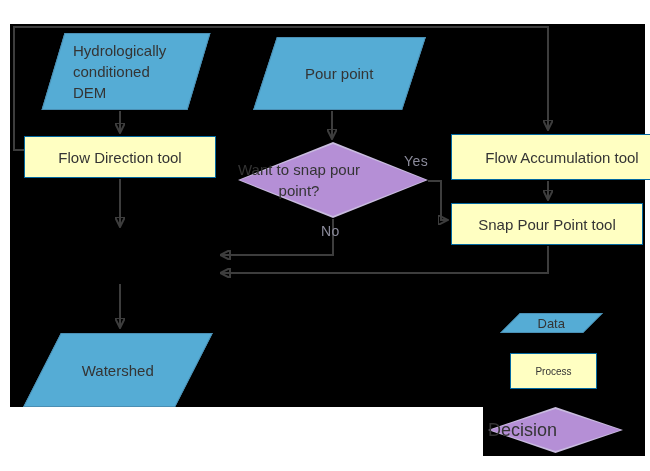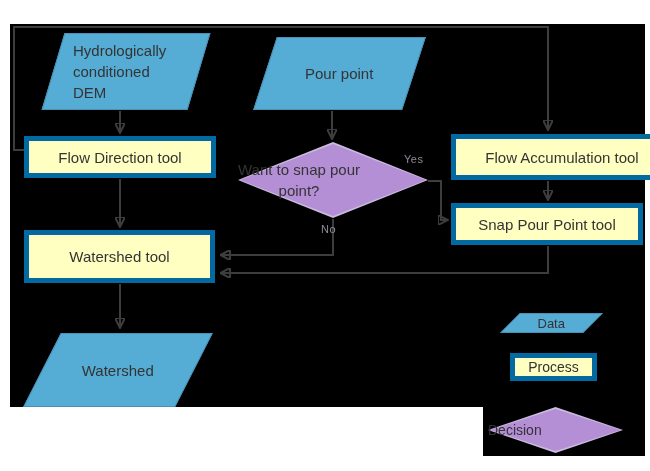--- a/index.html
+++ b/index.html
@@ -12,21 +12,21 @@
   .bg-patch{left:483px;top:405px;width:162px;height:51px;}
   svg.connectors{position:absolute;left:0;top:0;width:650px;height:471px;}
   svg.connectors path{fill:none;stroke:#3d3d3d;stroke-width:2;}
 
   .node{
     position:absolute;box-sizing:border-box;
     display:flex;align-items:center;justify-content:center;
     color:#343434;font-size:15px;line-height:21px;text-align:center;
   }
   .para{background:#55ACD5;border:1px solid #4a8fb4;}
-  .proc{background:#FFFFC2;border:5px solid #0369a1;}
+  .proc{background:#FFFFC2;border:1px solid #0369a1;}
 
   .node-dem{left:53px;top:33px;width:146px;height:77px;transform:skewX(-16.6deg);}
   .node-dem .txt{transform:skewX(16.6deg);width:106px;text-align:left;}
   .node-pour{left:265px;top:37px;width:149px;height:73px;transform:skewX(-18deg);}
   .node-pour .txt{transform:skewX(18deg);}
   .node-flowdir{left:24px;top:136px;width:192px;height:42px;}
   .node-flowacc{left:451px;top:134px;width:222px;height:46px;}
   .node-snap{left:451px;top:203px;width:192px;height:42px;}
   .node-wstool{left:24px;top:230px;width:191px;height:53px;}
   .node-wshed{left:42px;top:333px;width:152px;height:74px;transform:skewX(-27deg);}
@@ -40,30 +40,30 @@
   .diamond .d-inner{inset:2px;background:#B58FD6;}
   .diamond .txt{
     position:absolute;inset:0;display:flex;align-items:center;
     color:#343434;text-align:center;
   }
   .diamond-main{left:238px;top:142px;width:190px;height:76px;}
   .diamond-main .txt{font-size:15px;line-height:21px;}
   .diamond-main .txt span{width:122px;display:inline-block;}
 
   .edge-label{
-    position:absolute;font-size:11px;color:#8b8b9b;letter-spacing:.5px;text-align:right;
+    position:absolute;font-size:14px;color:#8b8b9b;letter-spacing:.5px;text-align:right;
   }
   .label-yes{left:404px;top:153px;}
   .label-no{left:321px;top:223px;}
 
   .legend-data{left:510px;top:313px;width:83px;height:20px;transform:skewX(-45deg);font-size:13px;}
   .legend-data .txt{transform:skewX(45deg);}
-  .legend-process{left:510px;top:353px;width:87px;height:28px;font-size:14px;}
+  .legend-process{left:510px;top:353px;width:87px;height:36px;font-size:10px;}
   .legend-decision{left:488px;top:407px;width:135px;height:46px;}
-  .legend-decision .txt{font-size:14px;}
+  .legend-decision .txt{font-size:18px;}
 </style>
 </head>
 <body>
 
 <div class="stage">
 
   <div class="bg-black bg-main"></div>
   <div class="bg-black bg-patch"></div>
 
   <svg class="connectors" viewBox="0 0 650 471">
@@ -104,23 +104,20 @@
   </div>
 
   <div class="node proc node-flowacc">
     <div class="txt">Flow Accumulation tool</div>
   </div>
 
   <div class="node proc node-snap">
     <div class="txt">Snap Pour Point tool</div>
   </div>
 
-  <div class="node proc node-wstool">
-    <div class="txt">Watershed tool</div>
-  </div>
 
   <div class="node para node-wshed">
     <div class="txt">Watershed</div>
   </div>
 
   <div class="edge-label label-yes">Yes</div>
   <div class="edge-label label-no">No</div>
 
   <div class="node para legend-data">
     <div class="txt">Data</div>

